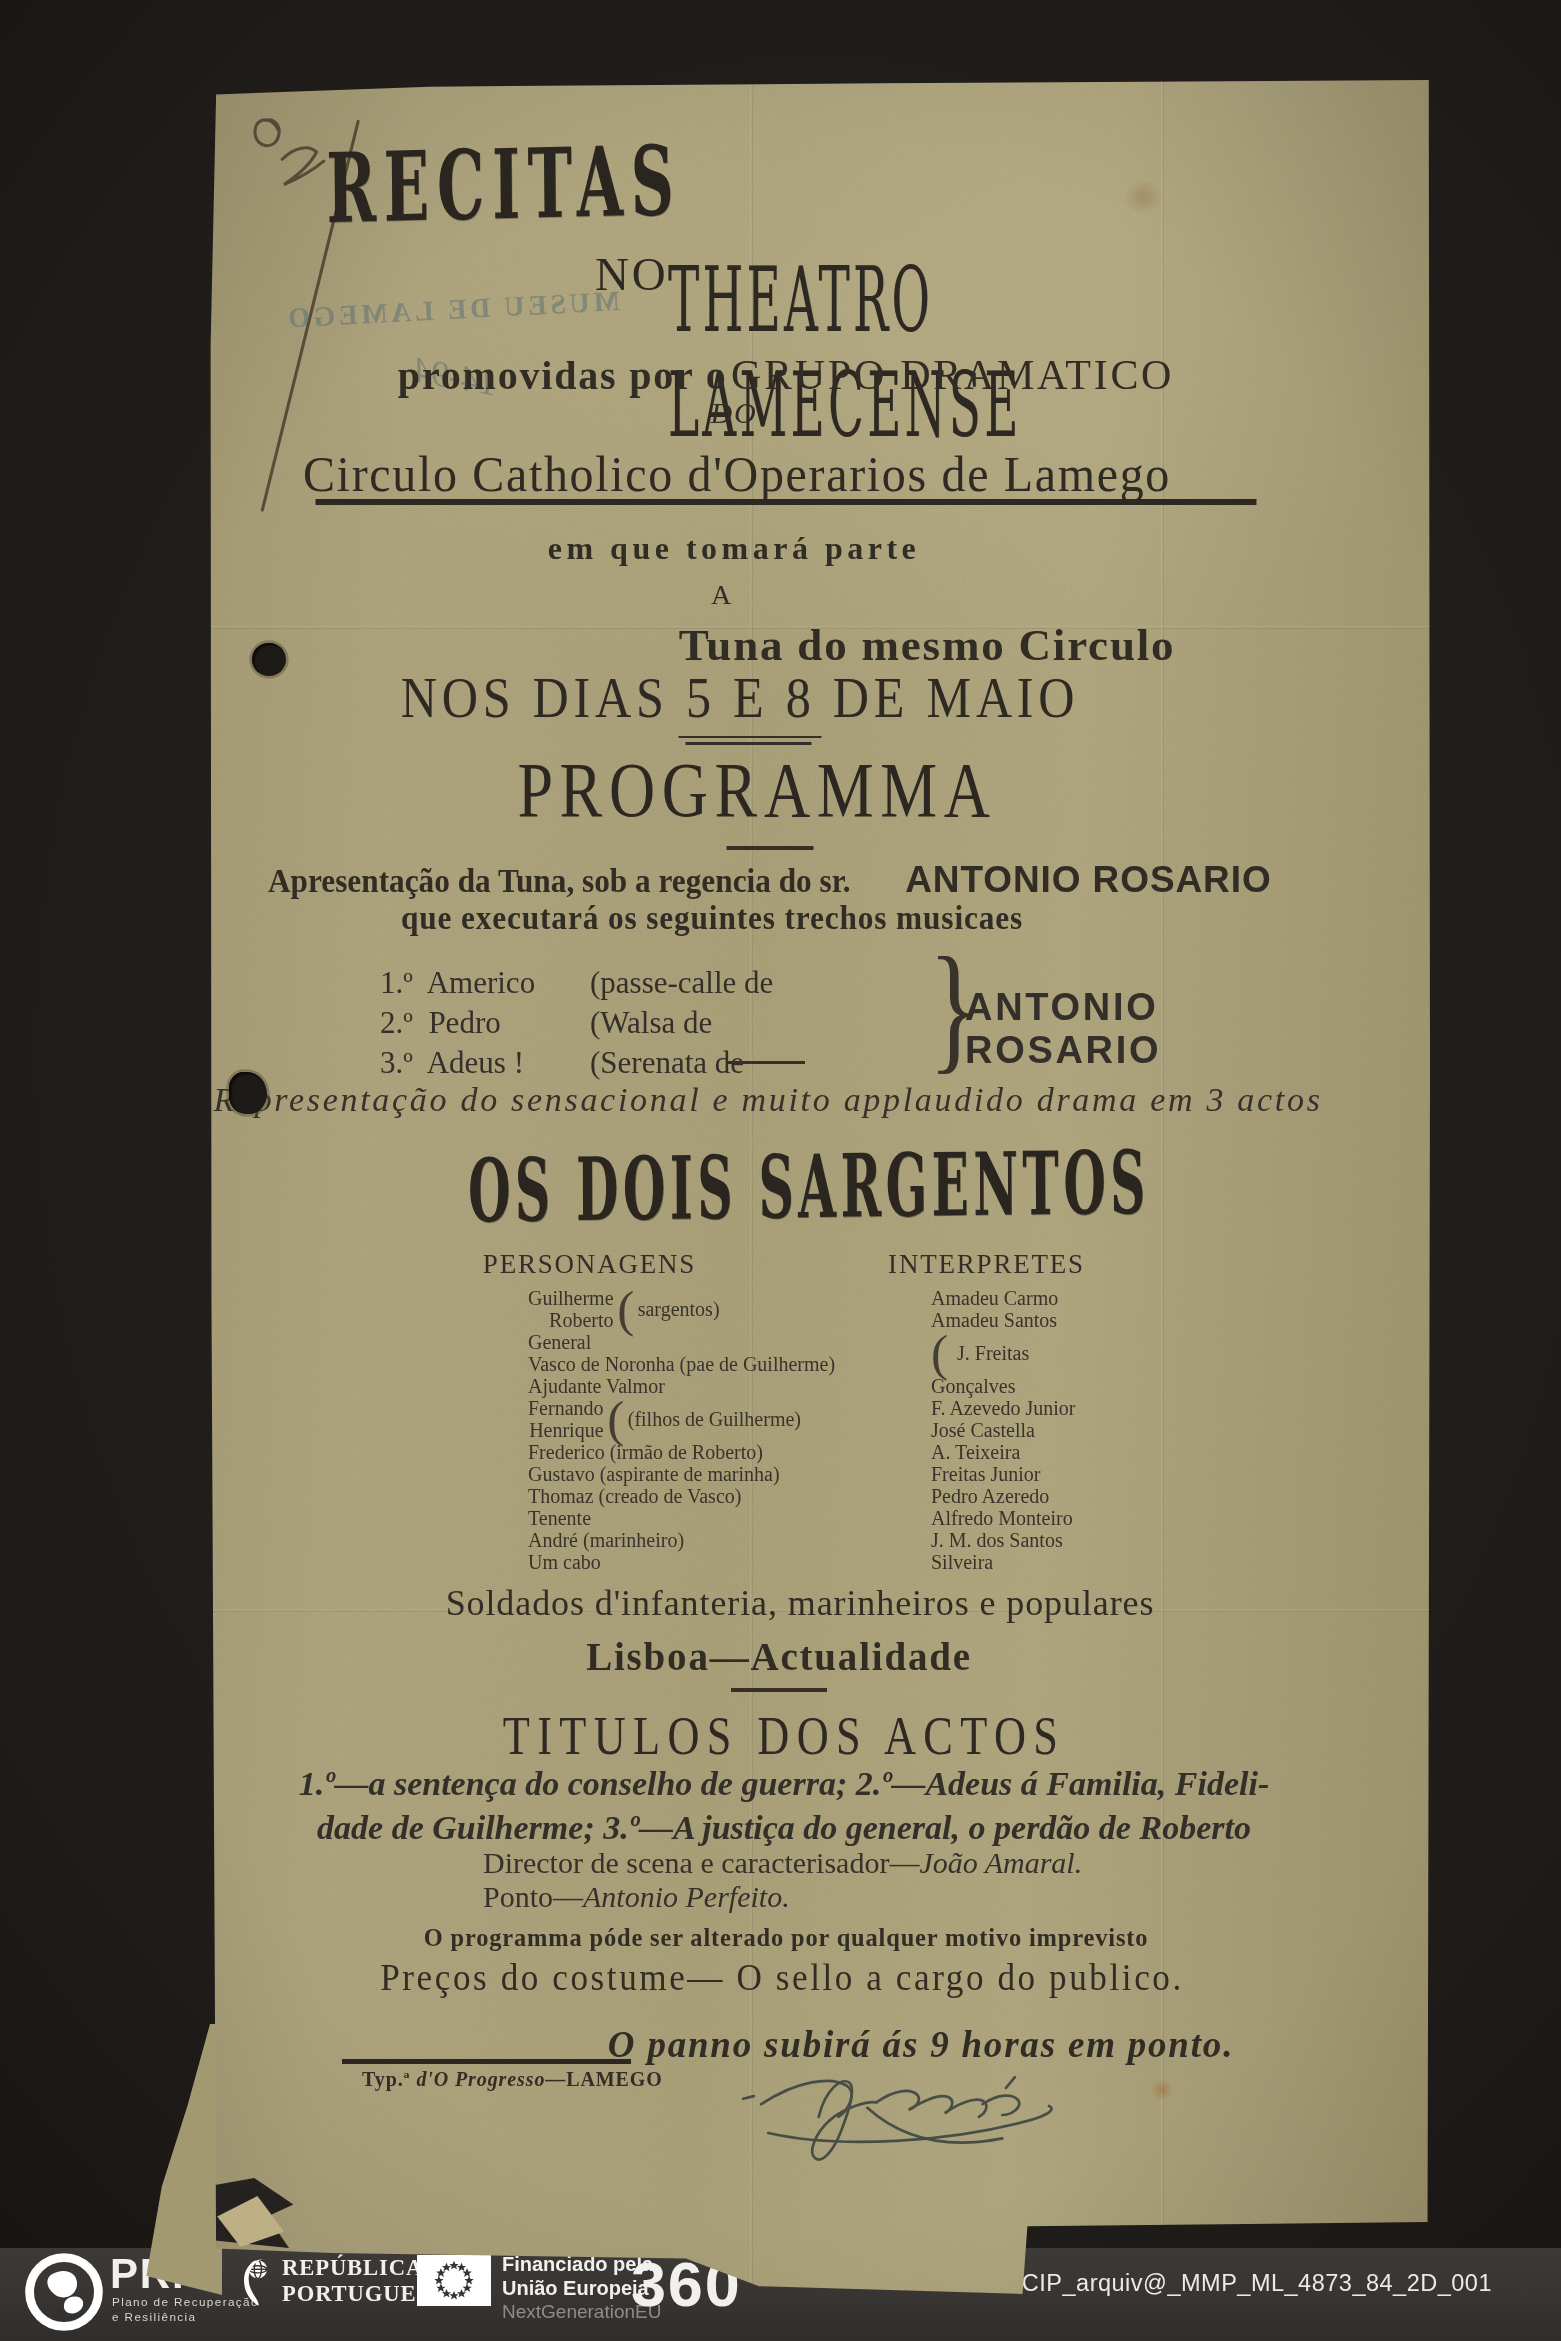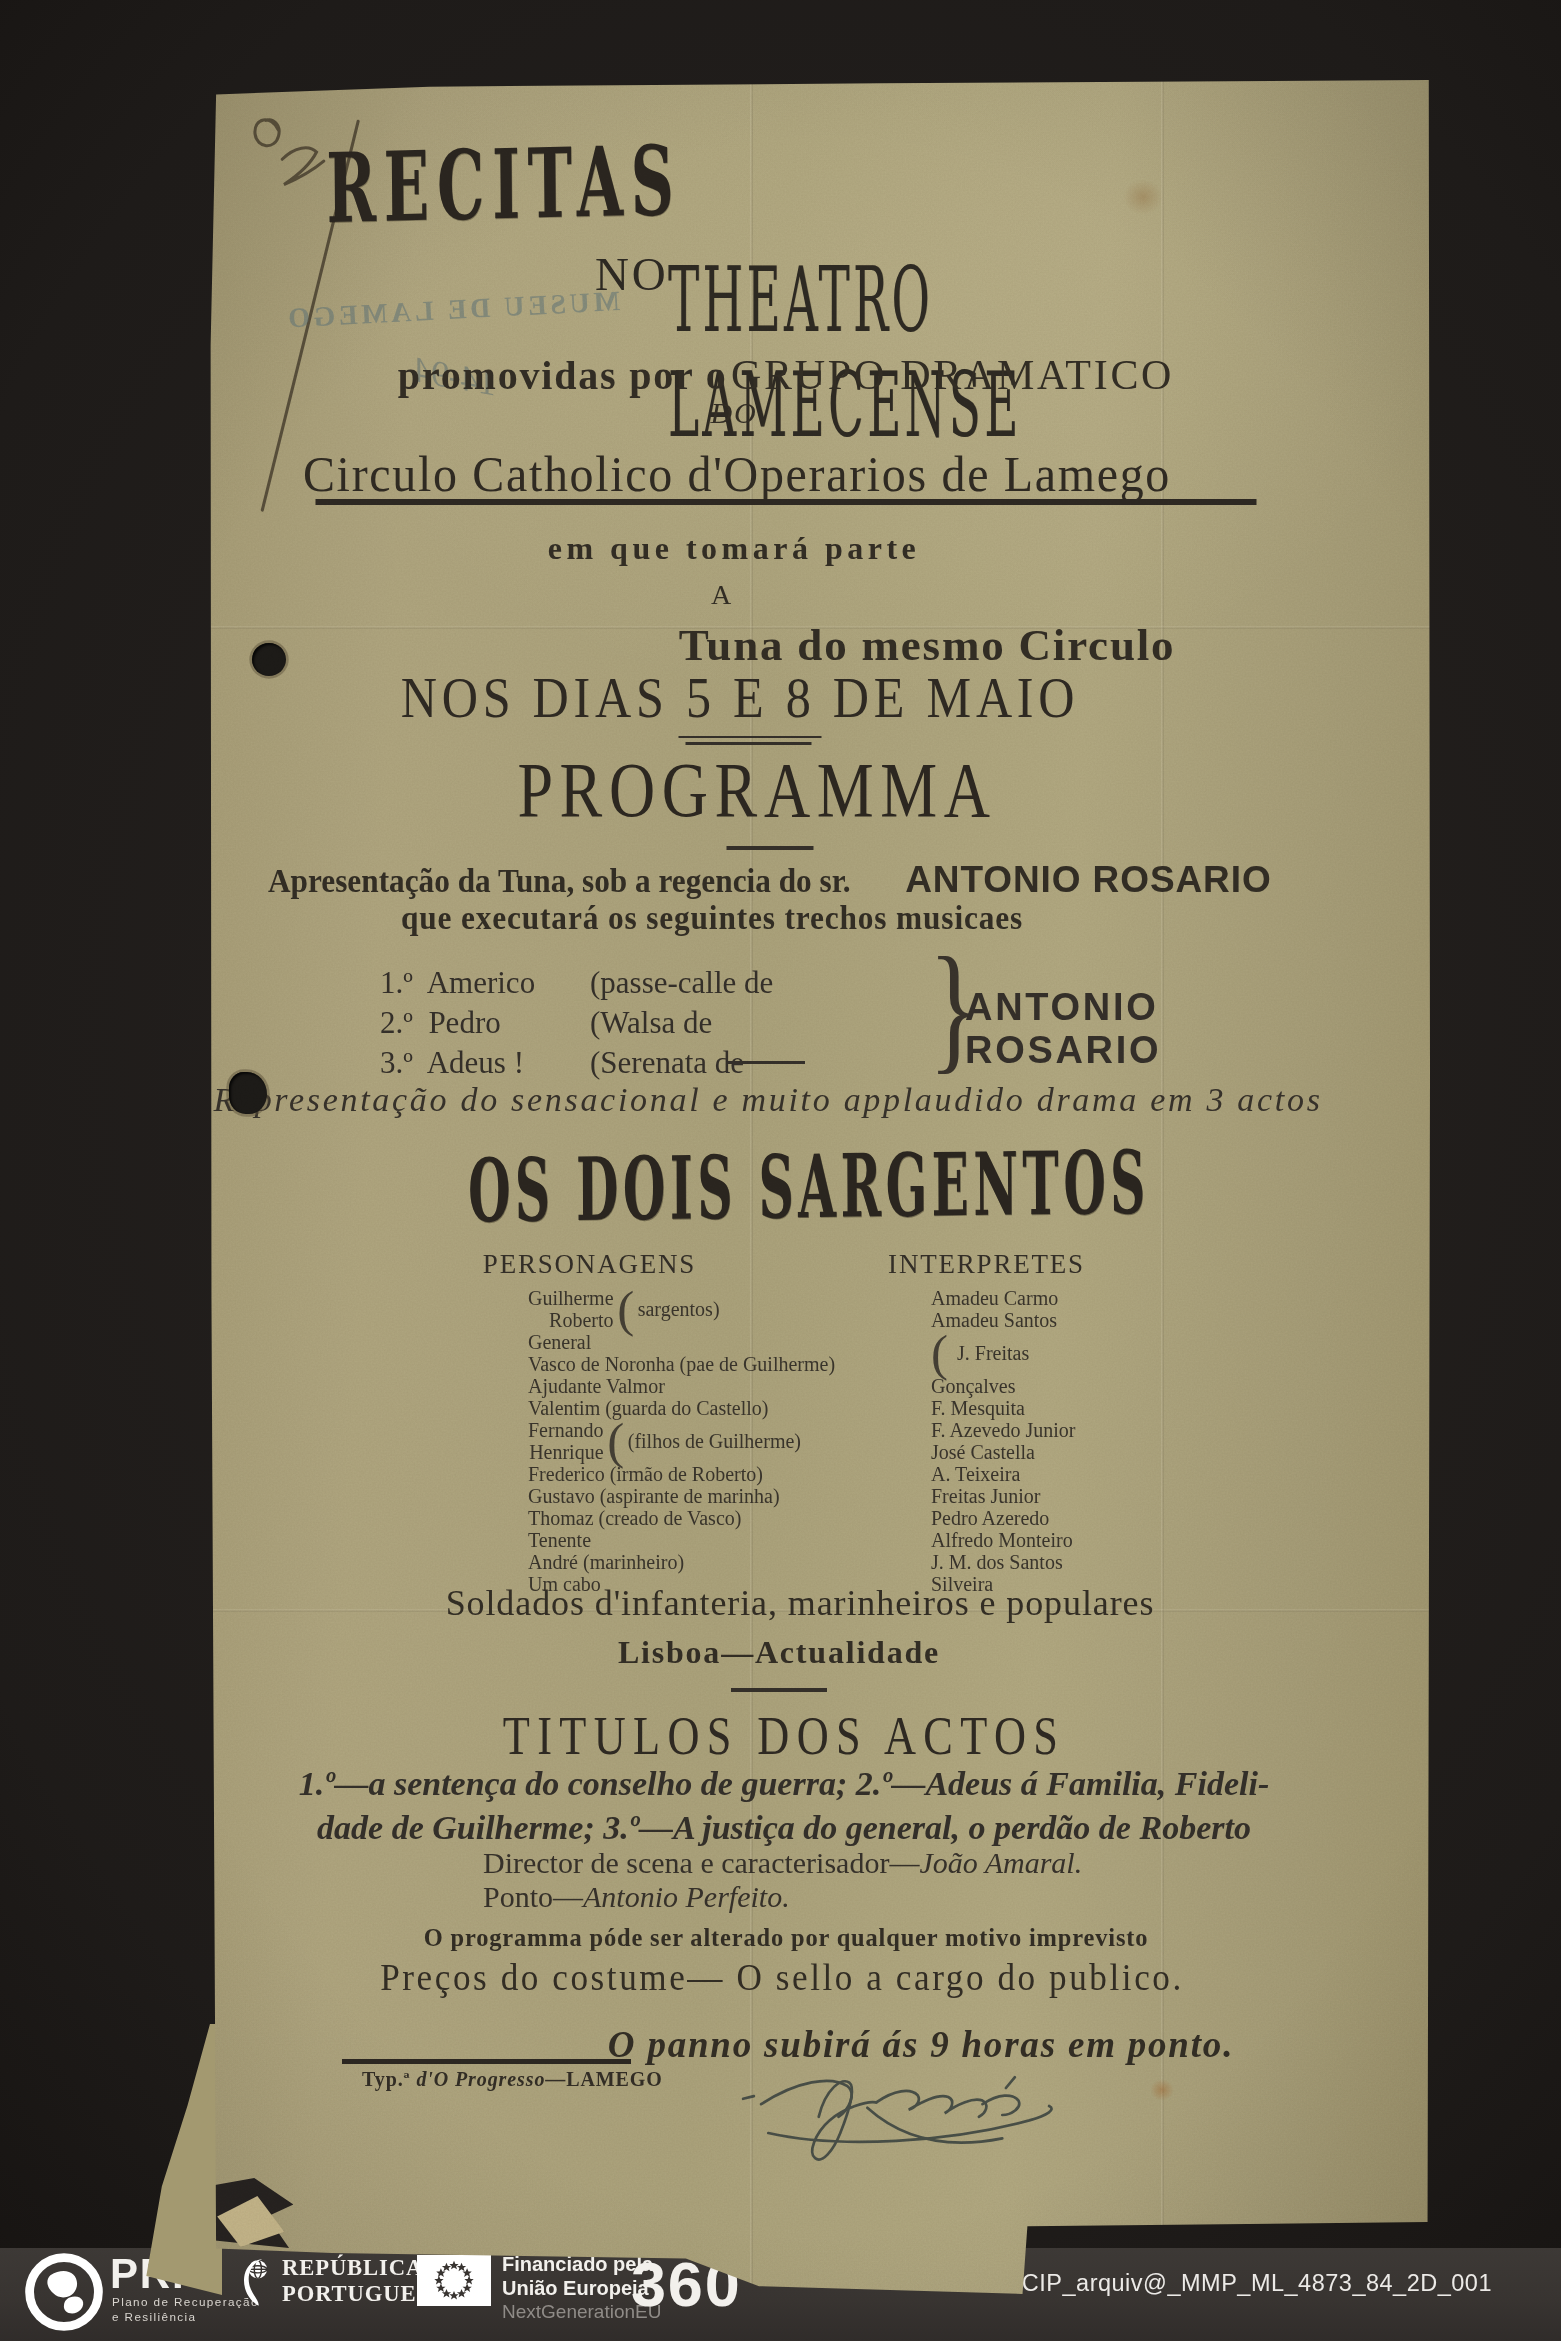--- a/index.html
+++ b/index.html
@@ -93,21 +93,21 @@
   .cast{position:absolute;left:318px;top:1207px;width:723px;font-size:20px;line-height:22px;color:#3a352c;}
   .crow{display:grid;grid-template-columns:403px auto;}
   .pairL{display:flex;align-items:center;text-align:right;}
   .pairL .names{white-space:nowrap;}
   .pairL .brace{font-size:51px;font-weight:300;line-height:43px;margin:0 3.6px;color:#454035;}
   .pairL .plabel{white-space:nowrap;}
   .pairR2{display:flex;align-items:center;}
   .pairR2 .brace{font-size:51px;font-weight:300;line-height:43px;margin-right:9px;color:#454035;}
   
   .t-soldados{top:1502px;font-size:36px;letter-spacing:0.9px;transform:translateX(-20px);}
-  .t-lisboa{top:1554px;font-weight:bold;font-size:32px;letter-spacing:1.8px;transform:translateX(-41px);}
+  .t-lisboa{top:1554px;font-weight:bold;font-size:39px;letter-spacing:1.8px;transform:translateX(-41px);}
   .t-titulos{top:1625px;font-size:54px;letter-spacing:9px;transform:translateX(-36px) scaleX(.82);color:#2f2a23;}
   .t-acts{top:1682px;font-style:italic;font-weight:bold;font-size:34px;line-height:44px;
     transform:translateX(-36px);color:#34302a;}
   .t-director{position:absolute;left:273px;top:1766px;font-size:30px;color:#37322b;white-space:nowrap;}
   .t-ponto{position:absolute;left:273px;top:1800px;font-size:30px;color:#37322b;white-space:nowrap;}
   .t-director i,.t-ponto i{font-style:italic;}
   .t-notice{top:1843px;font-weight:bold;font-size:26px;letter-spacing:0.9px;transform:translateX(-34px) scaleX(.94);}
   .t-precos{top:1876px;font-size:37px;letter-spacing:2.7px;transform:translateX(-38px) scaleX(.95);}
   .t-panno{top:1943px;font-style:italic;font-weight:bold;font-size:37px;letter-spacing:1.8px;transform:translateX(101px);}
   .rule-typ{position:absolute;left:132px;top:1979px;width:289px;height:4.5px;background:#2d2822;}
@@ -271,24 +271,20 @@
         <div class="pairR2">
           <span class="brace">(</span>
           <span>J. Freitas</span>
         </div>
       </div>
       <div class="crow">
         <span>Ajudante Valmor</span>
           <span>Gonçalves</span>
       </div>
       <div class="crow">
-        <span>Valentim (guarda do Castello)</span>
-          <span>F. Mesquita</span>
-      </div>
-      <div class="crow">
         <div class="pairL">
           <div class="names">
             <div>Fernando</div>
             <div>Henrique</div>
           </div>
           <span class="brace">(</span>
           <span class="plabel">(filhos de Guilherme)</span>
         </div>
         <div>
           <div>F. Azevedo Junior</div>

